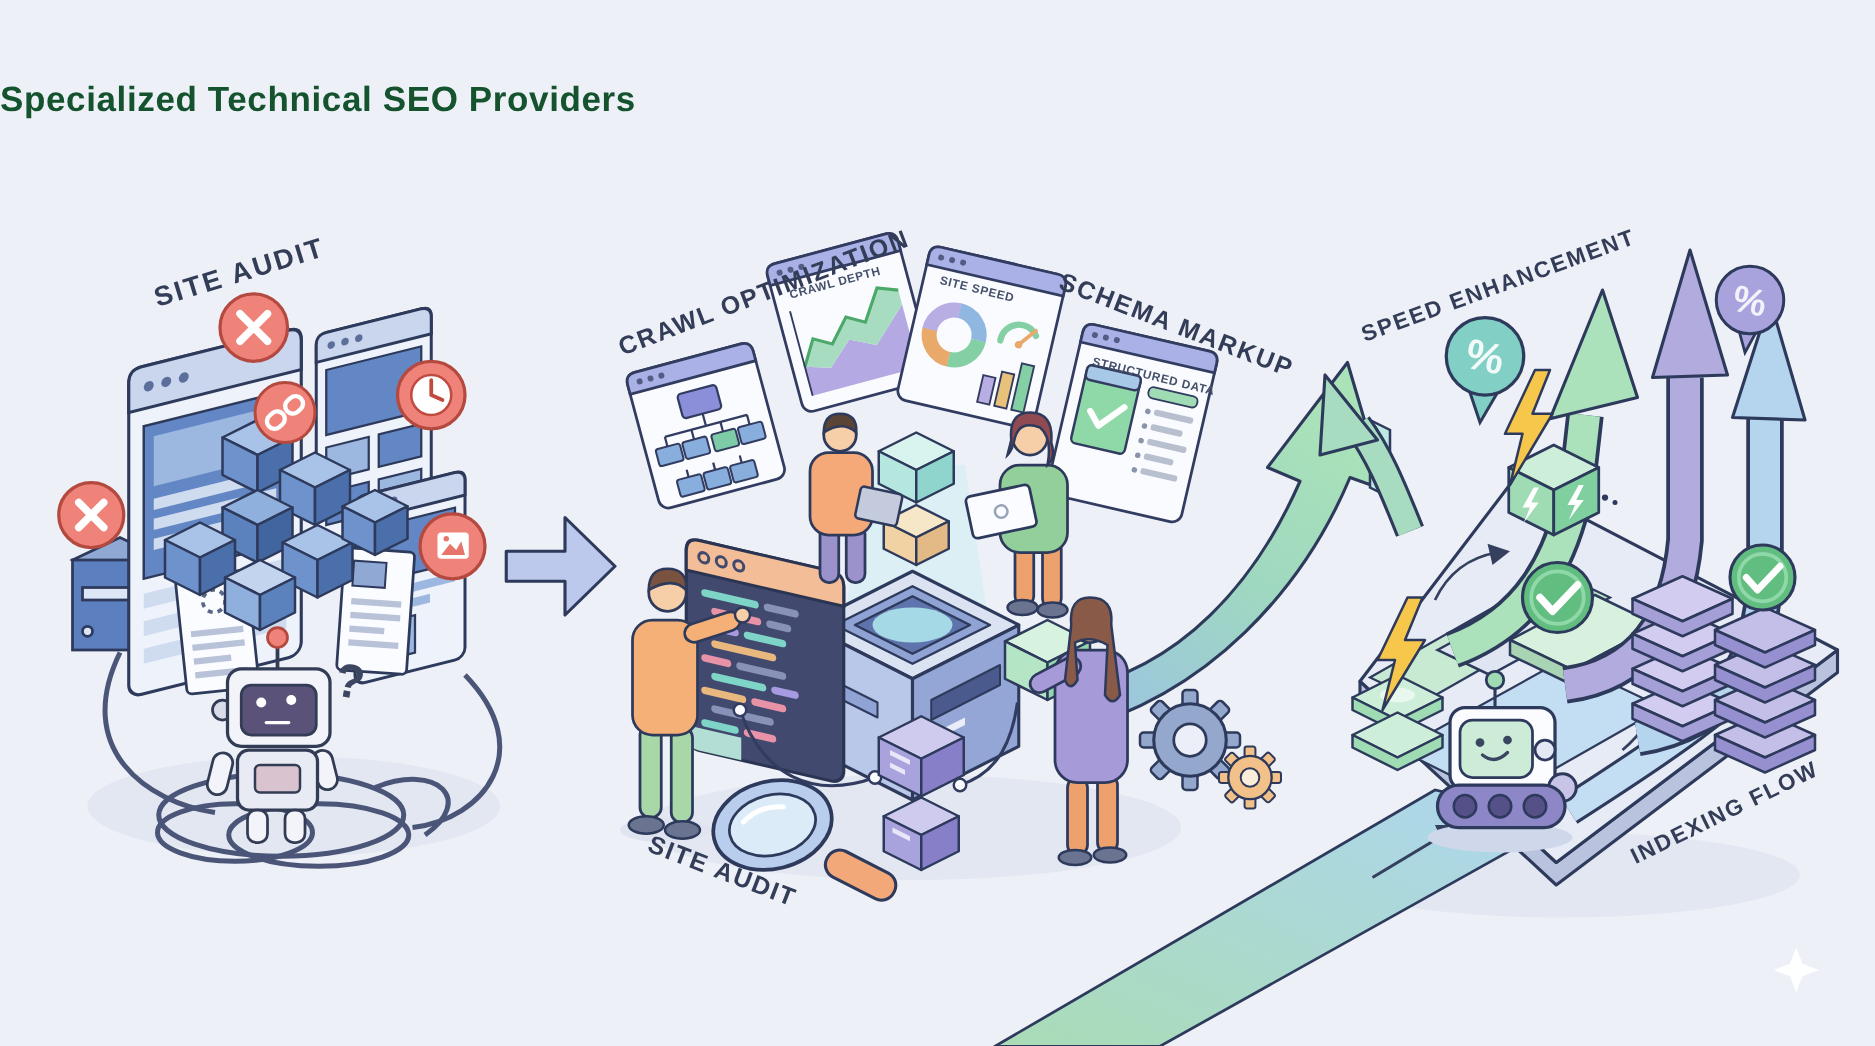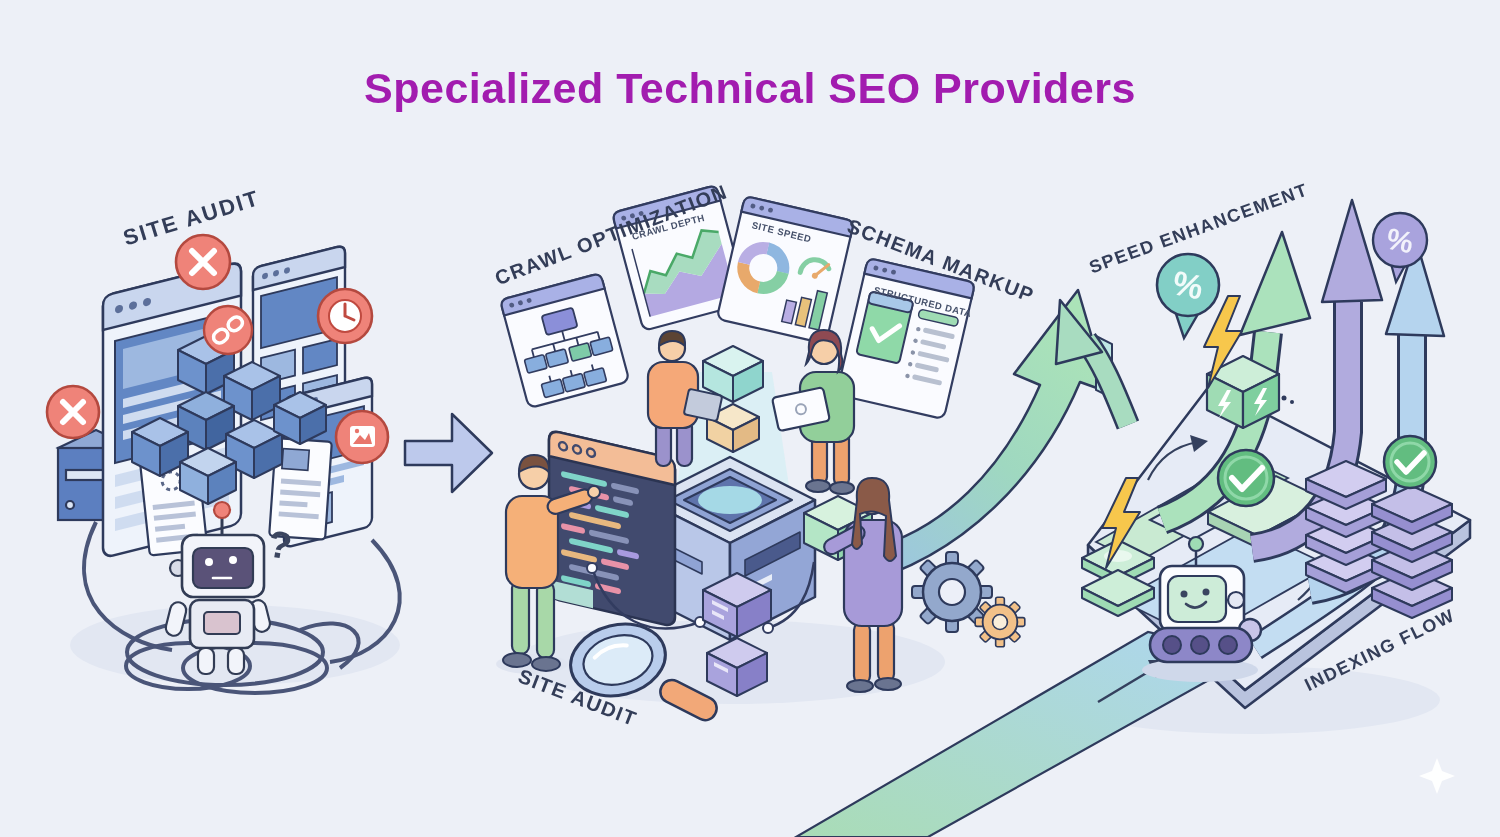--- a/index.html
+++ b/index.html
@@ -1,19 +1,19 @@
 <!DOCTYPE html>
 <html><head>
 <meta charset="utf-8">
 <style>
   html,body{margin:0;padding:0;background:#dfe3ee;}
   .canvas{position:relative;width:1500px;height:837px;background:#edf0f7;overflow:hidden;
           font-family:"Liberation Sans",sans-serif;}
-  .title{position:absolute;left:0;right:0;top:64px;text-align:center;
-         font-size:43px;font-weight:700;color:#a21caf;letter-spacing:.5px;}
+  .title{position:absolute;left:0;right:0;top:64px;
+         font-size:28px;font-weight:700;color:#14532d;letter-spacing:.5px;}
   .lbl{position:absolute;font-weight:700;color:#333d58;white-space:nowrap;
        transform-origin:left center;letter-spacing:1.5px;}
   .lbl-site-audit-left{left:124px;top:226px;font-size:22px;transform:rotate(-17deg);letter-spacing:2px;}
   .lbl-crawl-opt{left:496px;top:268px;font-size:20px;transform:rotate(-21deg);}
   .lbl-schema{left:848px;top:214px;font-size:20px;transform:rotate(21deg);}
   .lbl-speed{left:1090px;top:258px;font-size:18px;transform:rotate(-20deg);}
   .lbl-indexing{left:1306px;top:676px;font-size:18px;transform:rotate(-26deg);}
   .lbl-site-audit-center{left:519px;top:664px;font-size:20px;transform:rotate(21deg);}
   .plbl{position:absolute;font-weight:700;color:#45506a;white-space:nowrap;
         transform-origin:left center;letter-spacing:.5px;font-size:9.5px;}

